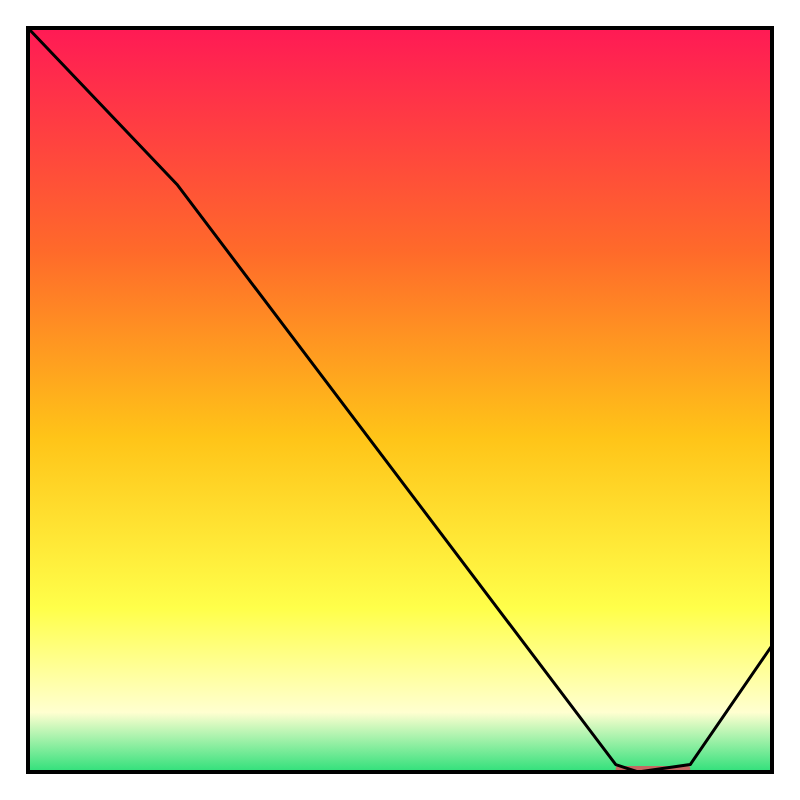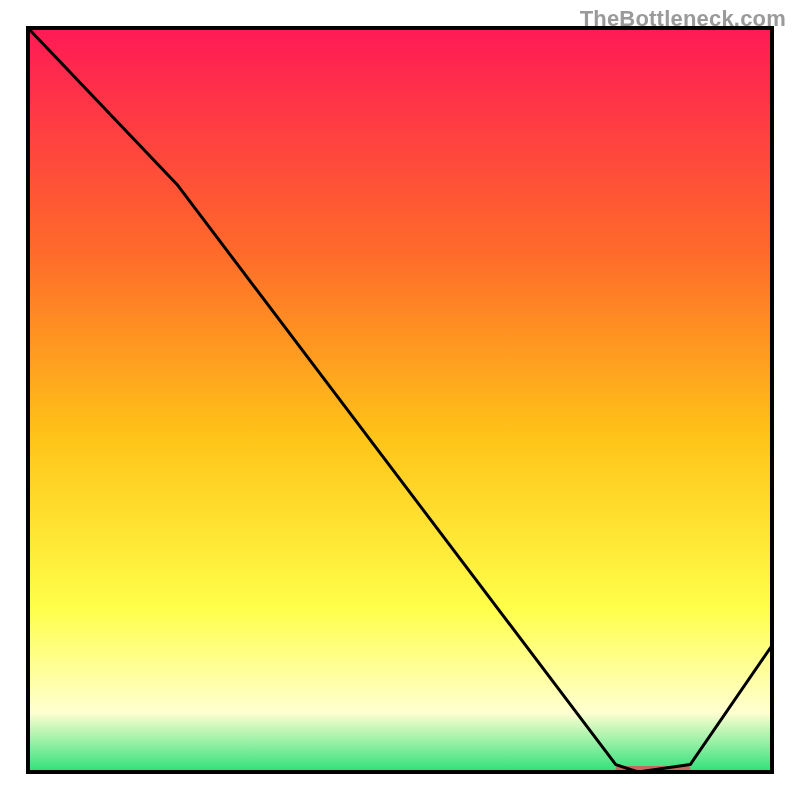--- a/index.html
+++ b/index.html
@@ -26,21 +26,20 @@
     letter-spacing: 0.2px;
   }
   svg {
     display: block;
   }
 </style>
 </head>
 <body>
 
 <div class="wrap">
-  <div class="watermark">TheBottleneck.com</div>
 
   <svg id="chart-svg" width="800" height="800" viewBox="0 0 800 800">
     <defs>
       <linearGradient id="bg-grad" x1="0" y1="0" x2="0" y2="1">
         <stop id="g0" offset="0%" stop-color="#ff1a55"></stop>
         <stop id="g1" offset="30%" stop-color="#ff6a2a"></stop>
         <stop id="g2" offset="55%" stop-color="#ffc418"></stop>
         <stop id="g3" offset="78%" stop-color="#ffff4a"></stop>
         <stop id="g4" offset="92%" stop-color="#ffffd0"></stop>
         <stop id="g5" offset="100%" stop-color="#2fe07a"></stop>

